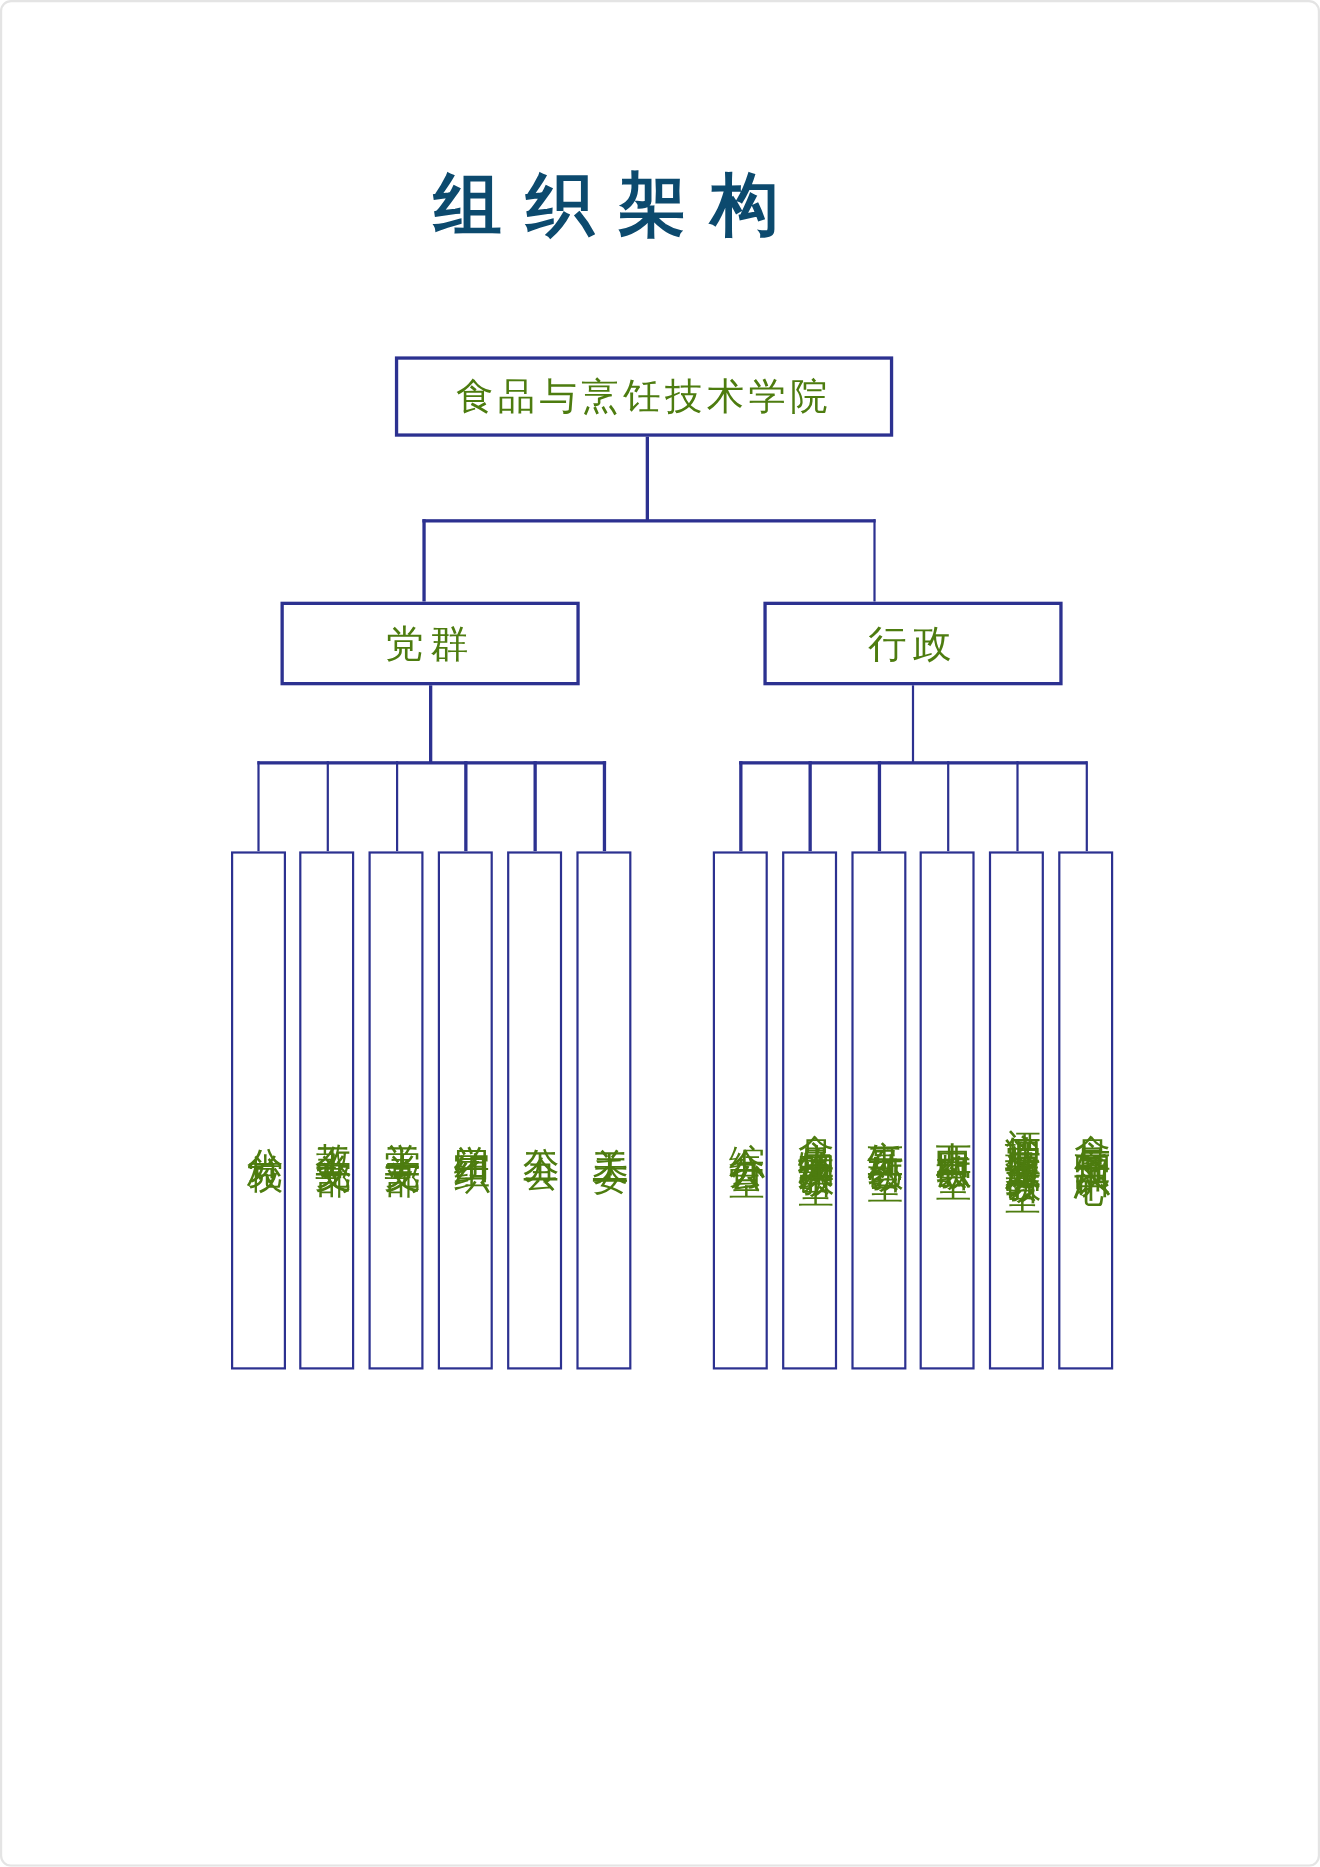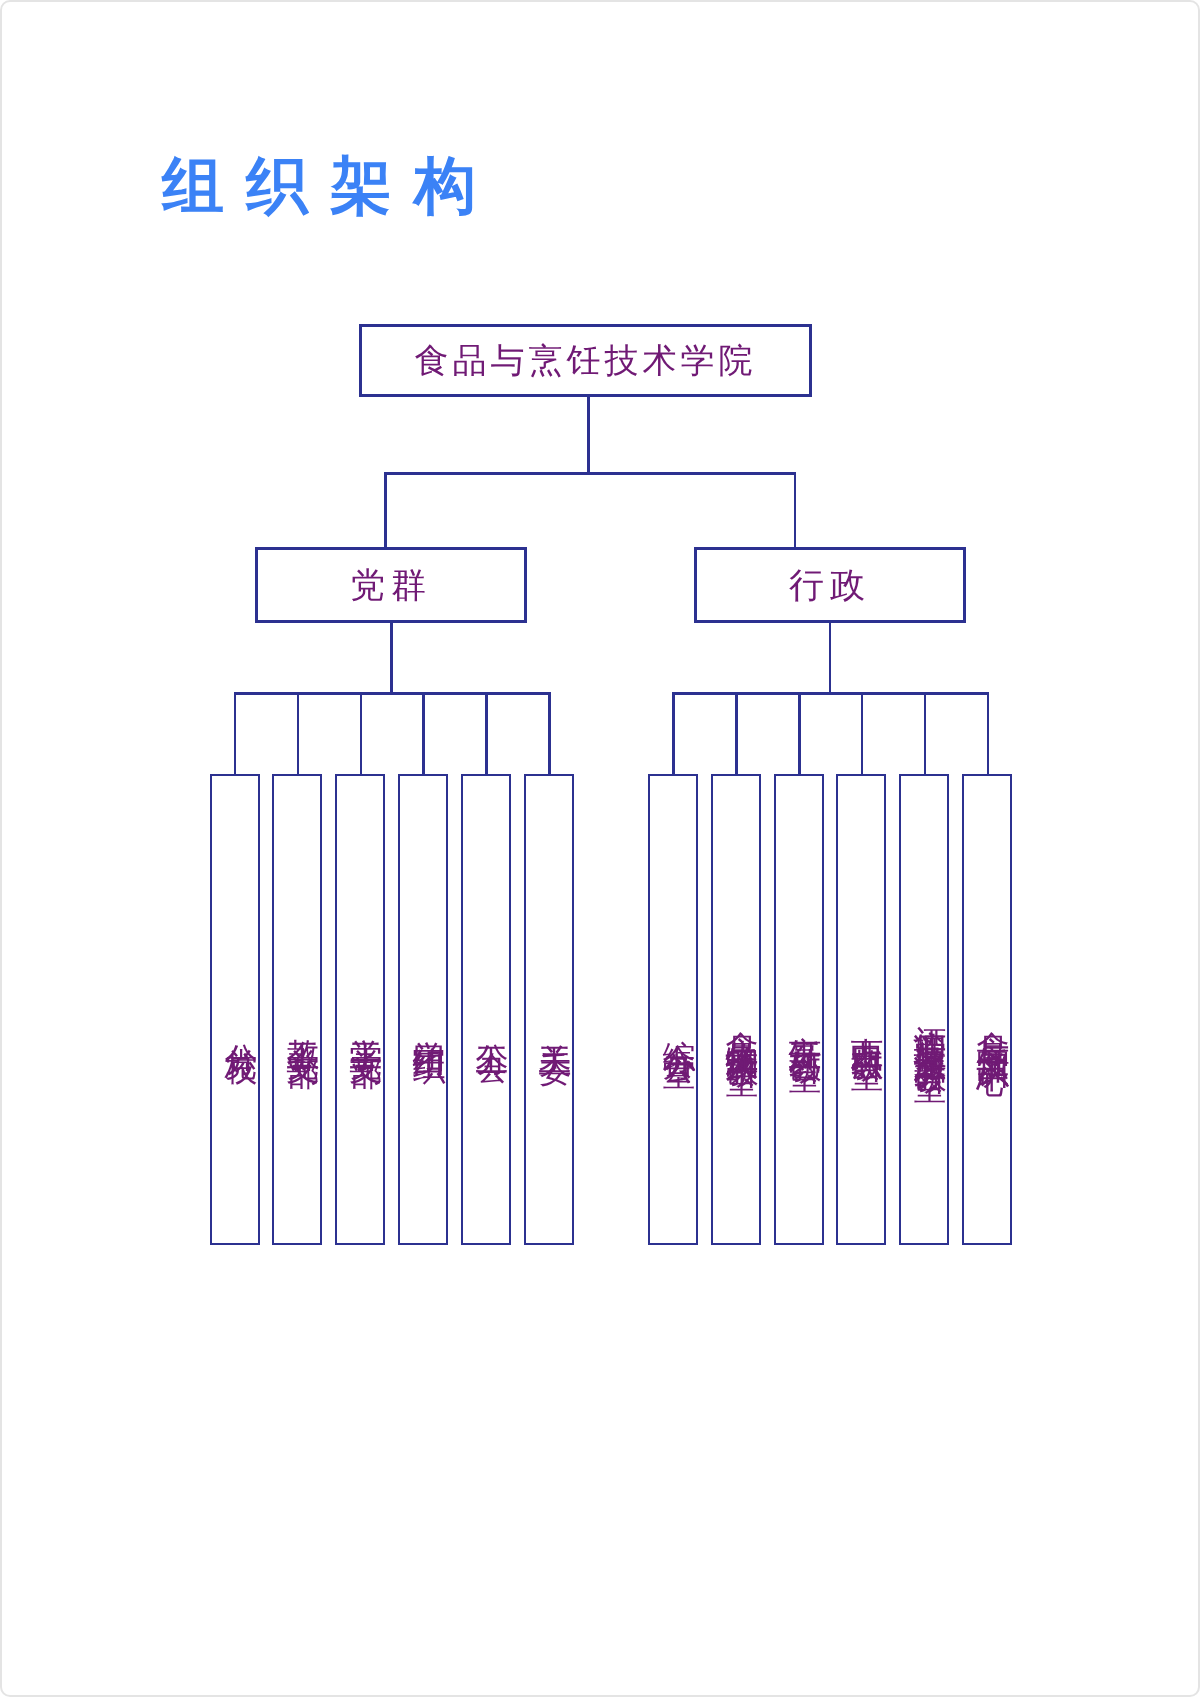--- a/index.html
+++ b/index.html
@@ -18,34 +18,34 @@
     border-radius: 10px;
     overflow: hidden;
   }
   .stage { position: absolute; inset: 0; }
 
   .chart-title {
     position: absolute;
     left: 160px;
     top: 142px;
     width: 800px;
-    text-align: left;
+    text-align: center;
     font-size: 62px;
     font-weight: bold;
     letter-spacing: 22px;
-    color: #3b82f6;
+    color: #0c4a6e;
     white-space: nowrap;
   }
 
   .node {
     position: absolute;
     box-sizing: border-box;
     border: 3px solid #2c3190;
     background: #ffffff;
-    color: #701a75;
+    color: #4d7c0f;
     display: flex;
     align-items: center;
     justify-content: center;
   }
   .node.root {
     left: 357px; top: 322px; width: 453px; height: 73px;
     font-size: 34px; letter-spacing: 4px;
   }
   .node.branch {
     top: 545px; width: 272px; height: 76px;

